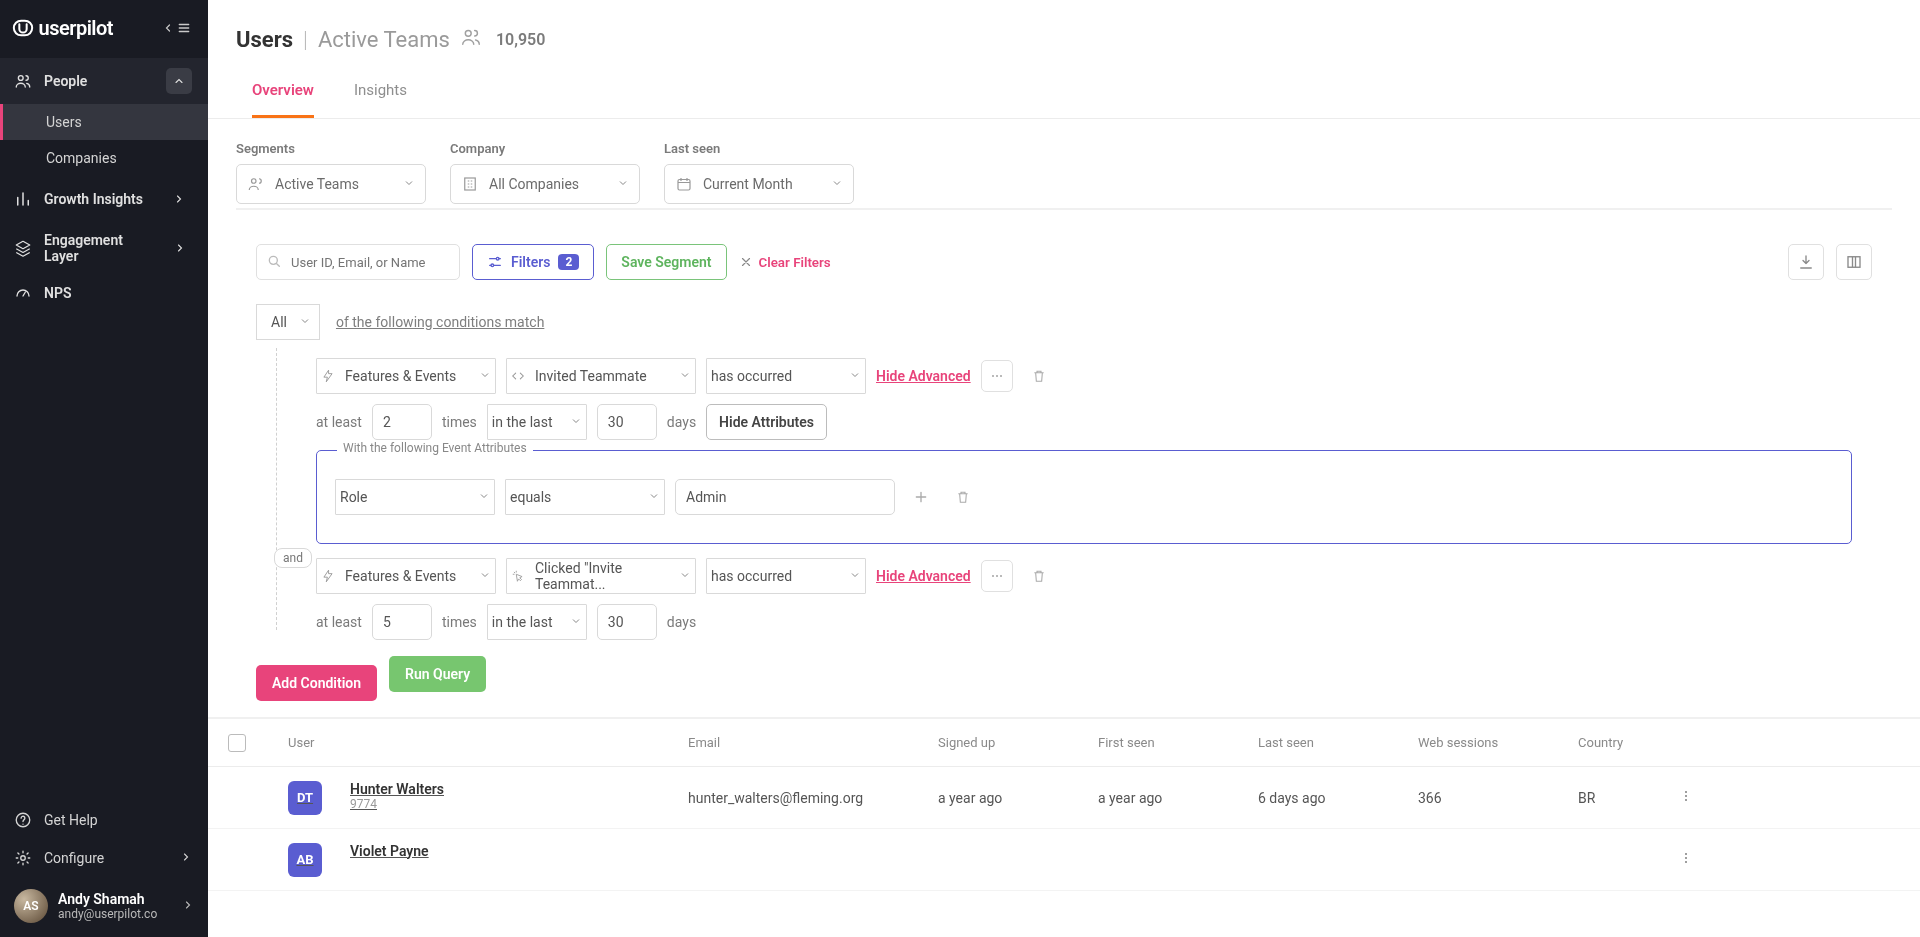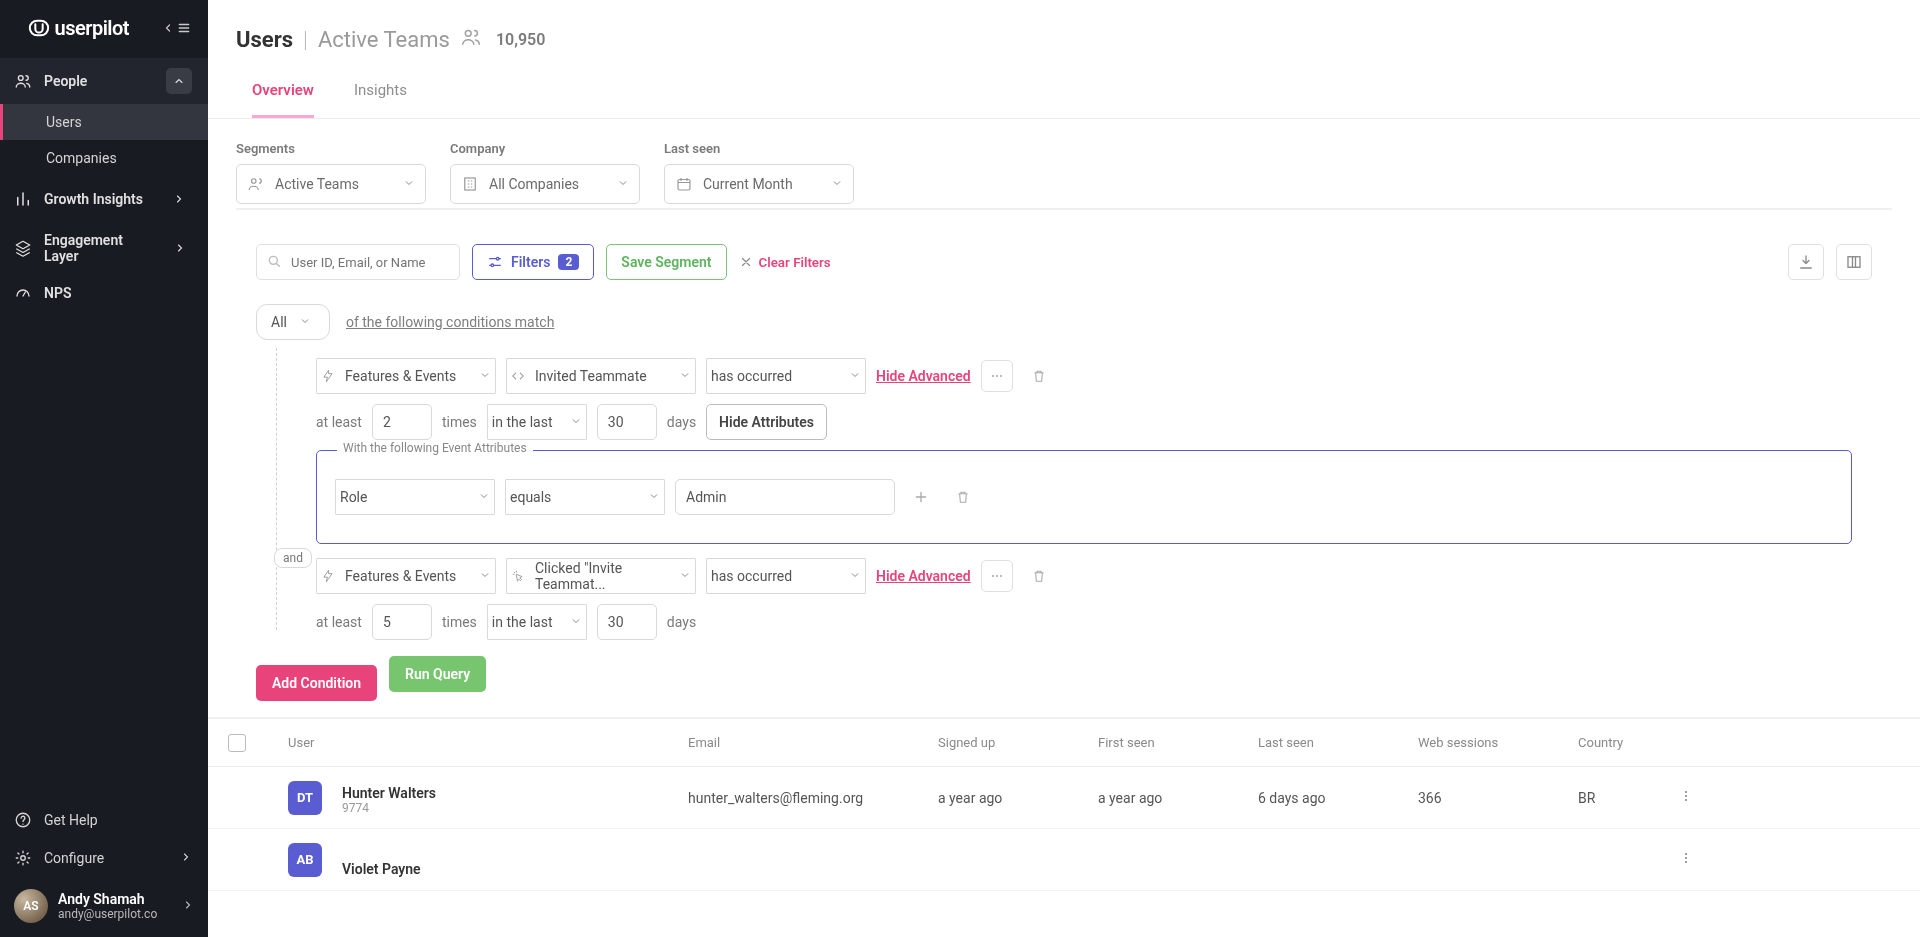--- a/index.html
+++ b/index.html
@@ -1,20 +1,20 @@
 <!DOCTYPE html>
 <html><head>
 <meta charset="utf-8">
 <style>
 * { box-sizing: border-box; margin: 0; padding: 0; font-family: -apple-system, BlinkMacSystemFont, "Segoe UI", Roboto, Helvetica, Arial, sans-serif; }
 body { display: flex; width: 1920px; height: 937px; background: #fff; color: #4a4a4a; font-size: 14px; overflow: hidden; }
 
 
 .sidebar { width: 208px; background: #191b23; color: #e8e8e8; display: flex; flex-direction: column; }
-.sb-top { display: flex; align-items: center; justify-content: space-between; padding: 16px 16px 18px 28px; }
+.sb-top { display: flex; align-items: center; justify-content: space-between; padding: 16px 16px 18px 12px; }
 .logo { font-weight: 600; font-size: 20px; color: #fff; letter-spacing: -.5px; }
 .logo svg { vertical-align: -4px; }
 .sb-toggle { display: flex; gap: 2px; align-items: center; color: #c9c9c9; cursor: pointer; }
 .nav { list-style: none; }
 .nav-group { display: flex; align-items: center; padding: 10px 16px 10px 14px; gap: 12px; cursor: pointer; color: #e0e0e0; font-weight: 600; }
 .nav-group.active { background: #23252e; }
 .nav-group .chev { margin-left: auto; width: 26px; height: 26px; display: flex; align-items: center; justify-content: center; }
 .nav-group.active .chev { background: #3a3c45; border-radius: 5px; }
 .nav-sub { padding: 10px 10px 10px 46px; color: #d4d4d4; cursor: pointer; position: relative; }
 .nav-sub.sel { background: #34363f; }
@@ -31,21 +31,21 @@
 
 .main { flex: 1; background: #fff; overflow: auto; }
 .header-row { display:flex; align-items:center; gap: 10px; padding: 26px 28px 8px 28px; font-size: 22px; }
 .hdr-bold { font-weight: 700; color:#333; }
 .hdr-sep { color:#bbb; font-weight:300; }
 .hdr-light { color:#9a9a9a; font-weight:400; }
 .hdr-count { color:#7b7b7b; font-weight:600; font-size:16px; margin-left:4px; }
 .hdr-icon { color:#a0a0a0; }
 .tabs { display:flex; gap: 40px; padding: 20px 28px 0 44px; font-size:15px; color:#8e8e8e; border-bottom:1px solid #ececec; }
 .tab { padding: 0 0 16px 0; cursor:pointer; }
-.tab.active { color:#e8447b; font-weight:600; border-bottom: 3px solid #f9a8d4; }
+.tab.active { color:#e8447b; font-weight:600; border-bottom: 3px solid #f97316; }
 
 .segments-row { display:flex; gap: 24px; padding: 22px 28px 4px 28px; }
 .seg-block .seg-label { font-size:13px; color:#7a7a7a; margin-bottom:8px; font-weight:600; }
 .seg-select { display:flex; align-items:center; gap:10px; height:40px; border:1px solid #d9d9d9; border-radius:5px; background:#fff; padding: 0 10px; cursor:pointer; min-width:190px; font-size:14px; color:#6b6b6b; }
 .seg-select .chev { margin-left:auto; color:#888; }
 
 .filter-panel { margin: 0 28px; border-top: 2px solid #f0f0f0; padding-top: 10px; }
 .filter-row1 { display:flex; align-items:center; gap: 12px; padding: 24px 20px 18px 20px; }
 .search { position:relative; }
 .search input { width:204px; height:36px; border:1px solid #e0e0e0; border-radius:5px; padding: 0 10px 0 34px; font-size:13px; color:#666; }
@@ -53,21 +53,21 @@
 .btn { height:36px; border-radius:5px; display:inline-flex; align-items:center; gap:8px; padding: 0 14px; font-size:14px; cursor:pointer; }
 .btn-filters { border:1.5px solid #5a5dd1; color:#5a5dd1; background:#fff; font-weight:600; }
 .btn-filters .badge { background:#5a5dd1; color:#fff; border-radius:4px; padding:1px 7px; font-size:12px; font-weight:700; }
 .btn-save { border:1px solid #7ac47a; color:#5eb45e; background:#fff; font-weight:600; }
 .btn-clear { background:none; border:none; color:#e8447b; font-weight:600; display:inline-flex; align-items:center; gap:6px; }
 .btn-clear svg { stroke:#888; }
 .icon-btn { width:36px; height:36px; border:1px solid #e0e0e0; border-radius:5px; display:inline-flex; align-items:center; justify-content:center; color:#8a8a8a; cursor:pointer; background:#fff; }
 .fx-spacer { flex:1; }
 
 .cond-row { display:flex; align-items:center; gap: 16px; padding: 6px 40px 18px 20px; }
-.sel-sm { height:36px; border:1px solid #d9d9d9; border-radius:11px; display:inline-flex; align-items:center; gap:12px; padding: 0 18px 0 14px; background:#fff; cursor:pointer; font-size:14px; color:#555;justify-content:space-between; }
+.sel-sm { height:36px; border:1px solid #d9d9d9; border-radius:0; display:inline-flex; align-items:center; gap:12px; padding: 0 8px 0 14px; background:#fff; cursor:pointer; font-size:14px; color:#555;justify-content:space-between; }
 .sel-sm .chev { color:#888; }
 .cond-text { color:#7e7e7e; font-size:14px;text-decoration:underline; }
 
 .conds { padding: 0 40px 0 40px; position:relative; }
 .vline { position:absolute; left:40px; top:-10px; bottom:10px; border-left:1px dashed #d0d0d0; }
 .cond-block { position:relative; padding-left: 40px; margin-bottom: 6px; }
 .cond-line { display:flex; align-items:center; gap: 10px; flex-wrap: wrap; margin-bottom: 10px; }
 .sel-md { height:36px; border:1px solid #d9d9d9; border-radius:1px; display:inline-flex; align-items:center; gap:10px; padding: 0 4px; background:#fff; cursor:pointer; font-size:14px; color:#555; }
 .sel-md .chev { margin-left:auto; color:#888; }
 .w180 { width: 180px; } .w190 { width: 190px; } .w160 { width: 160px; } .w60 { width:60px; }
@@ -82,21 +82,21 @@
 
 .run-row { display:flex; gap:12px; padding: 6px 20px 16px 20px; }
 .btn-pink { background:#e8447b; color:#fff; border:none; font-weight:600; padding:0 16px;margin-top:9px; }
 .btn-green { background:#77c66f; color:#fff; border:none; font-weight:600; padding:0 16px; }
 
 .table { border-top: 2px solid #f0f0f0; }
 .thead, .trow { display:grid; grid-template-columns: 60px 400px 250px 160px 160px 160px 160px 100px 60px; align-items:center; padding: 0 0 0 20px; }
 .thead { height:48px; color:#8a8a8a; font-size:13px; border-bottom:1px solid #ececec; }
 .trow { height:62px; border-bottom:1px solid #f3f3f3; font-size:14px; color:#555; }
 .ck { width:18px; height:18px; border:1.5px solid #bbb; border-radius:3px; cursor:pointer; }
-.u-cell { display:flex; align-items:flex-end; gap:20px; }
+.u-cell { display:flex; align-items:flex-start; gap:28px;text-decoration:underline; }
 .u-av { width:34px; height:34px; border-radius:6px; background:#5a5dd1; color:#fff; display:flex; align-items:center; justify-content:center; font-weight:700; font-size:13px; }
 .u-n { font-weight:600; color:#333; }
 .u-id { color:#999; font-size:12px; }
 .kebab { color:#888; cursor:pointer; }
 svg { flex-shrink:0; }
 input { font-family: inherit; }
 </style>
 </head>
 <body>
 

